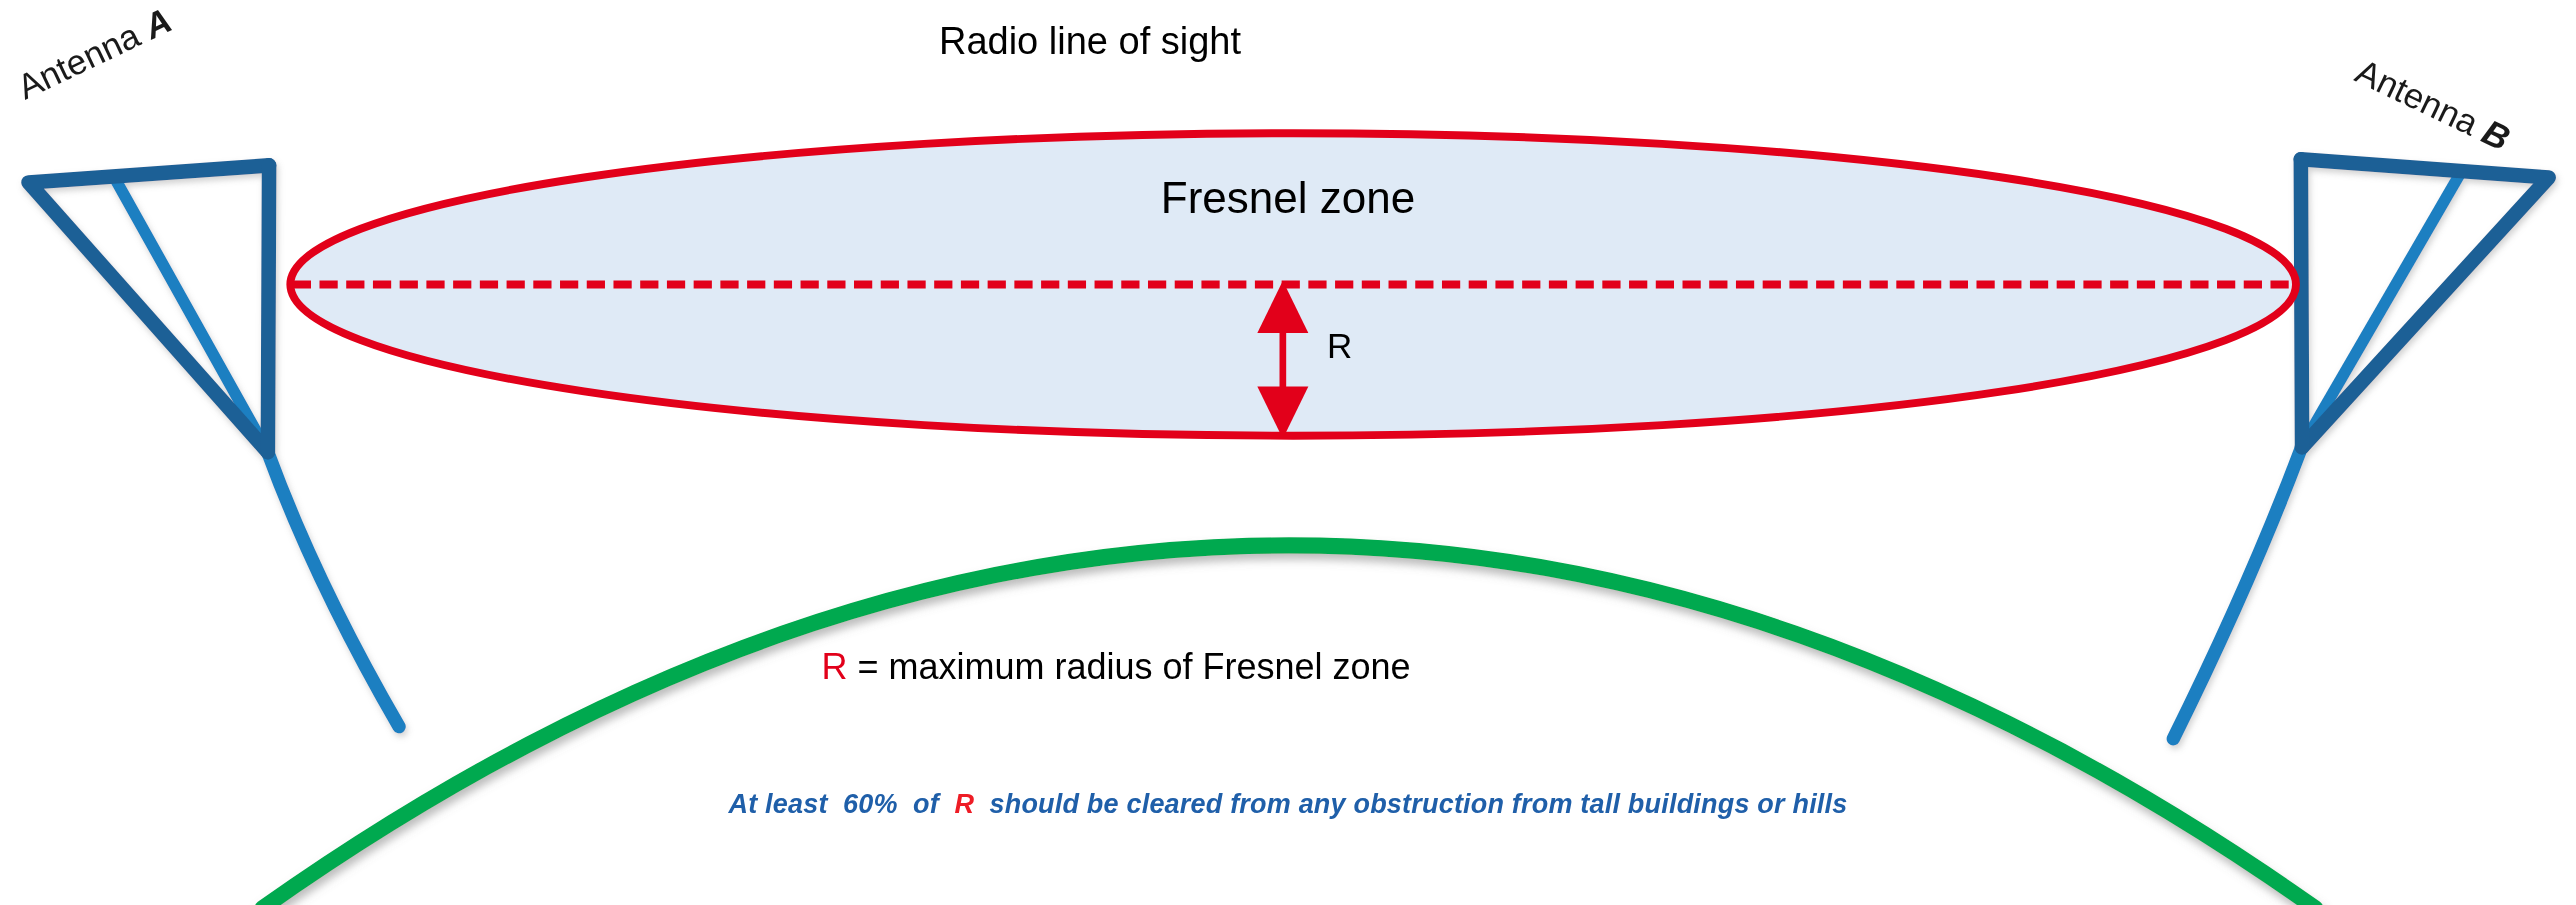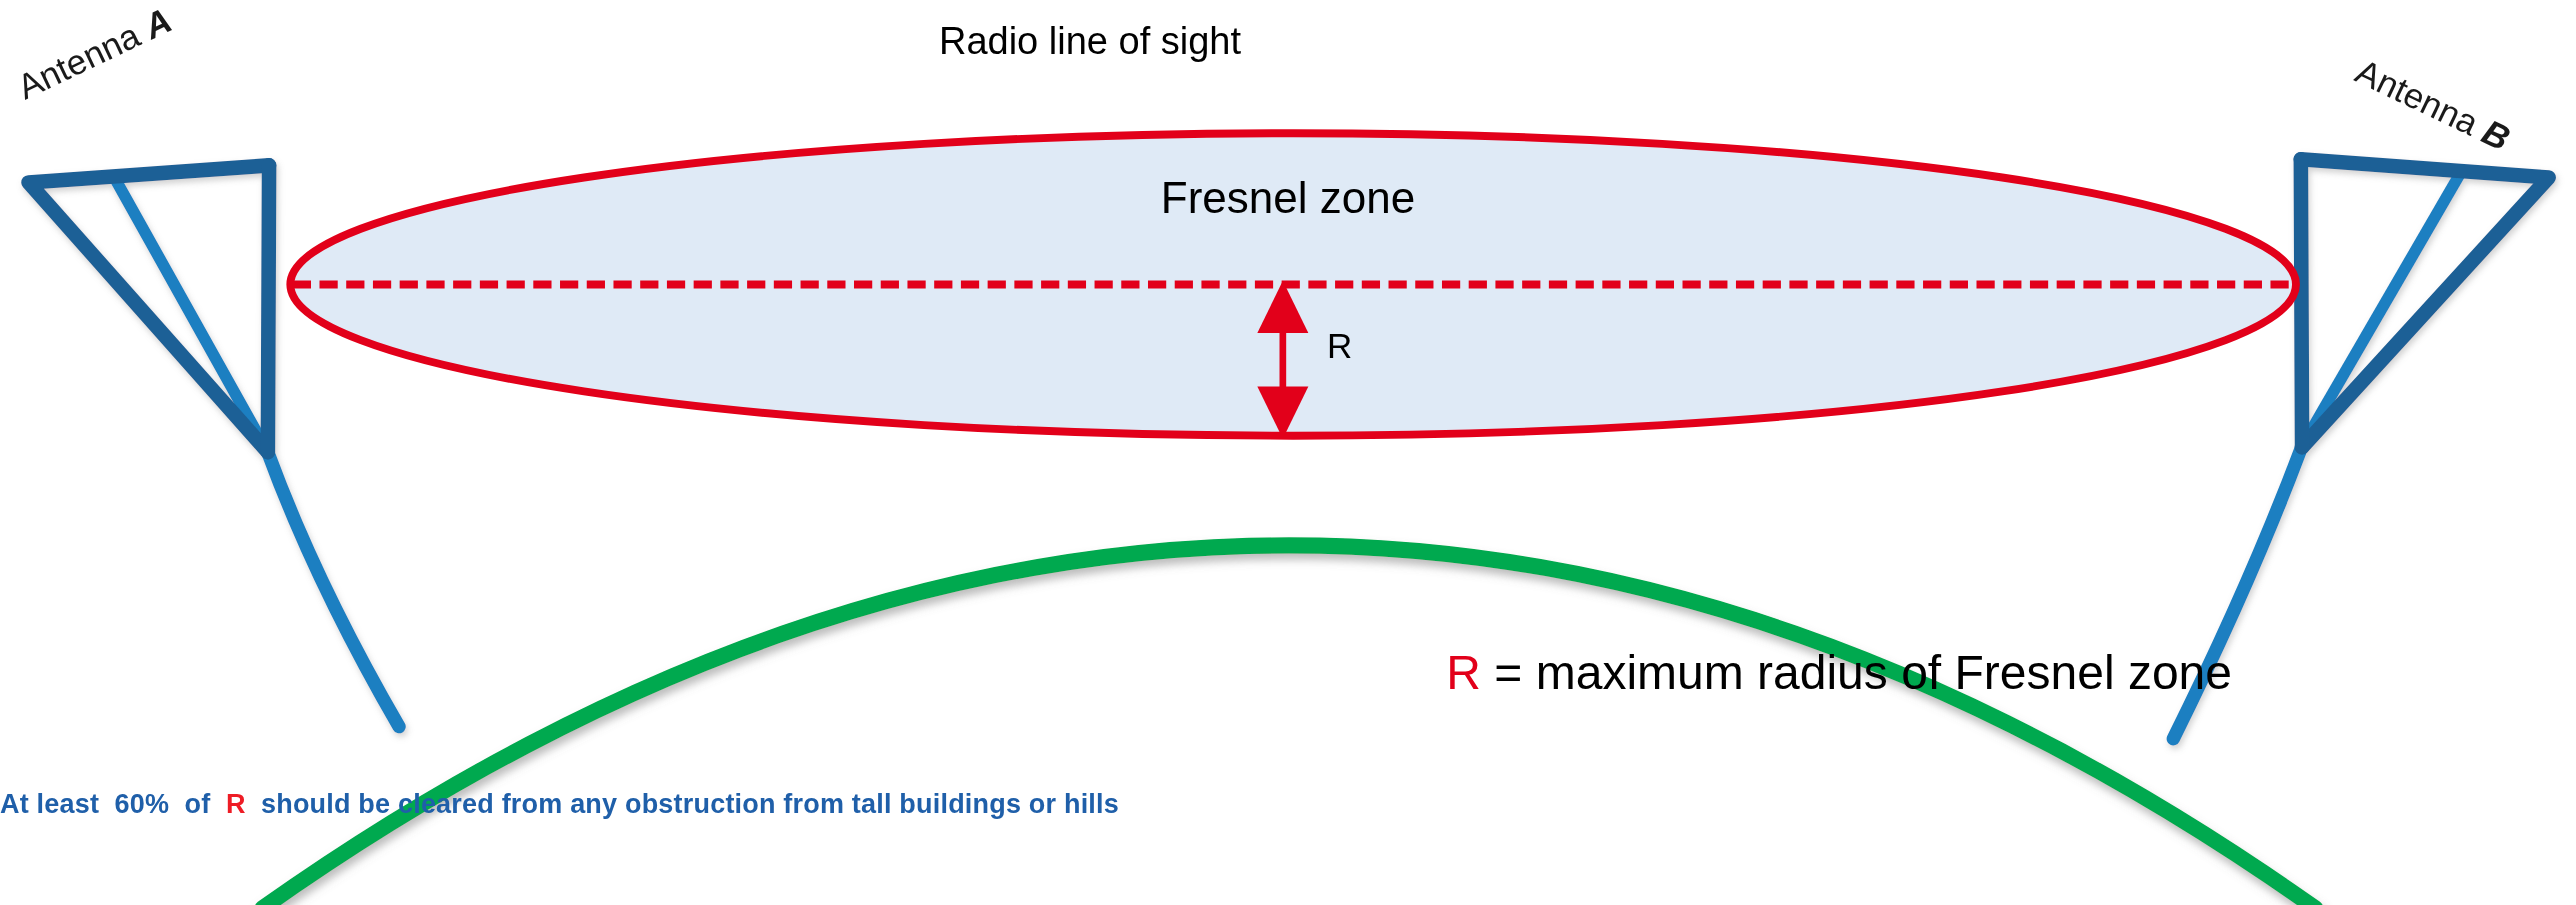--- a/index.html
+++ b/index.html
@@ -78,34 +78,35 @@
   }
   .ant-id {
     font-weight: bold;
     font-style: italic;
   }
 
   #radius-definition {
     left: 0;
     top: 649px;
     width: 2232px;
-    text-align: right;
-    font-size: 48px;
+    text-align: center;
+    font-size: 36px;
     color: #000000;
   }
   #radius-definition .red-r {
     color: #e2001a;
   }
 
   #clearance-note {
     left: 0;
     top: 791px;
     width: 2576px;
-    text-align: left;
+    text-align: center;
     font-size: 27px;
+    font-style: italic;
     font-weight: bold;
     color: #1f5fa9;
     letter-spacing: 0.2px;
   }
   #clearance-note .red-r {
     color: #ee1c25;
     font-weight: bold;
   }
 </style>
 </head>

